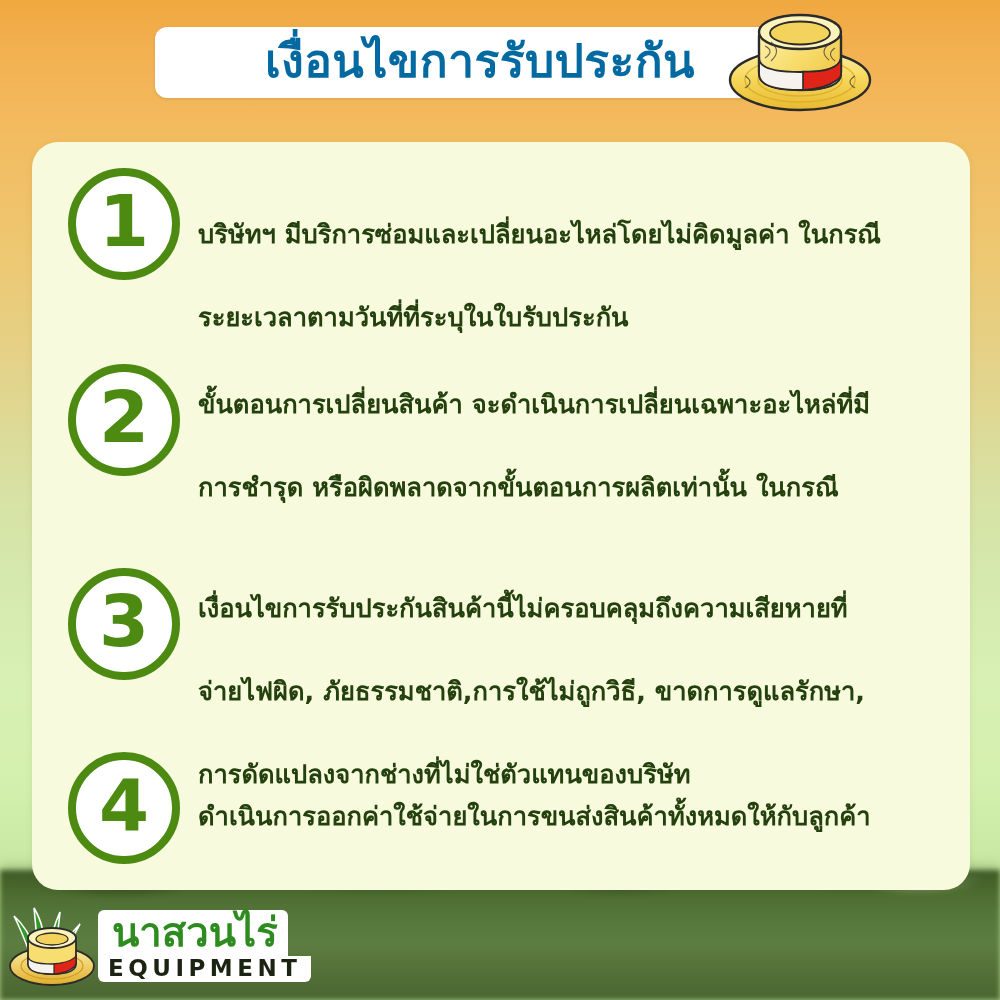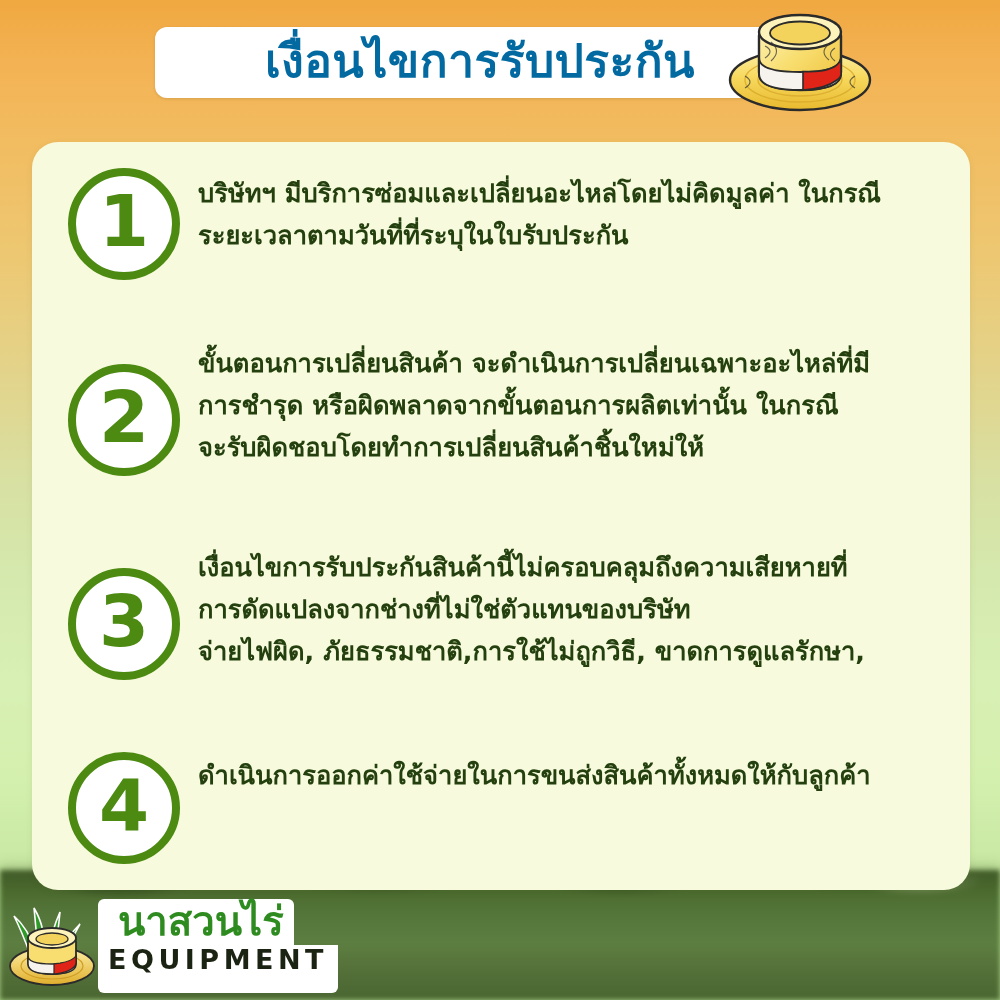--- a/index.html
+++ b/index.html
@@ -119,49 +119,49 @@
 
   .item-text {
     flex:1 1 auto;
     padding-top:4px;
     font-size:25.5px;
     font-weight:bold;
     color:#24400e;
     line-height:42px;
     letter-spacing:0px;
   }
-  .item-text .line { display:block; white-space:nowrap; }
+  .item-text .line { display:block; white-space:nowrap;margin-top:41px; }
 
   
   #brand-logo {
     position:absolute;
     left:6px; bottom:6px;
     width:290px; height:96px;
     display:flex; align-items:center;
   }
   #logo-mark { position:relative; width:96px; height:92px; flex:0 0 auto; }
   #logo-wordmark {
     position:relative;
     margin-left:-4px;
     display:flex; flex-direction:column;
     align-items:flex-start;
     justify-content:center;
     line-height:1;
   }
   #logo-thai {
     font-size:40px; font-weight:bold; color:#2e8b1f;
     background:#ffffff;
-    padding:2px 10px 4px 20px;
+    padding:2px 10px 4px 14px;
     border-radius:6px 6px 0 0;
     letter-spacing:0px;
   }
   #logo-en {
-    font-size:27px; font-weight:bold; color:#1b2412;
-    background:#ffffff;
-    padding:1px 10px 20px 10px;
+    font-size:23px; font-weight:bold; color:#1b2412;
+    background:#ffffff;
+    padding:1px 10px 2px 10px;
     border-radius:0 0 6px 6px;
     letter-spacing:4.5px;
   }
 </style>
 </head>
 <body>
 
 <div id="stage">
 
   <div id="grass"></div>
@@ -215,30 +215,29 @@
           <span class="line">บริษัทฯ มีบริการซ่อมและเปลี่ยนอะไหล่โดยไม่คิดมูลค่า ในกรณี</span>
           <span class="line">ระยะเวลาตามวันที่ที่ระบุในใบรับประกัน</span>
         </div>
       </div>
 
       <div class="condition-item" data-idx="1">
         <div class="num-badge">2</div>
         <div class="item-text">
           <span class="line">ขั้นตอนการเปลี่ยนสินค้า จะดำเนินการเปลี่ยนเฉพาะอะไหล่ที่มี</span>
           <span class="line">การชำรุด หรือผิดพลาดจากขั้นตอนการผลิตเท่านั้น ในกรณี</span>
-          <span class="line">จะรับผิดชอบโดยทำการเปลี่ยนสินค้าชิ้นใหม่ให้</span>
         </div>
       </div>
 
       <div class="condition-item" data-idx="2">
         <div class="num-badge">3</div>
         <div class="item-text">
           <span class="line">เงื่อนไขการรับประกันสินค้านี้ไม่ครอบคลุมถึงความเสียหายที่</span>
+          <span class="line">จ่ายไฟผิด, ภัยธรรมชาติ,การใช้ไม่ถูกวิธี, ขาดการดูแลรักษา,</span>
           <span class="line">การดัดแปลงจากช่างที่ไม่ใช่ตัวแทนของบริษัท</span>
-          <span class="line">จ่ายไฟผิด, ภัยธรรมชาติ,การใช้ไม่ถูกวิธี, ขาดการดูแลรักษา,</span>
         </div>
       </div>
 
       <div class="condition-item" data-idx="3">
         <div class="num-badge">4</div>
         <div class="item-text">
           <span class="line">ดำเนินการออกค่าใช้จ่ายในการขนส่งสินค้าทั้งหมดให้กับลูกค้า</span>
         </div>
       </div>
 

